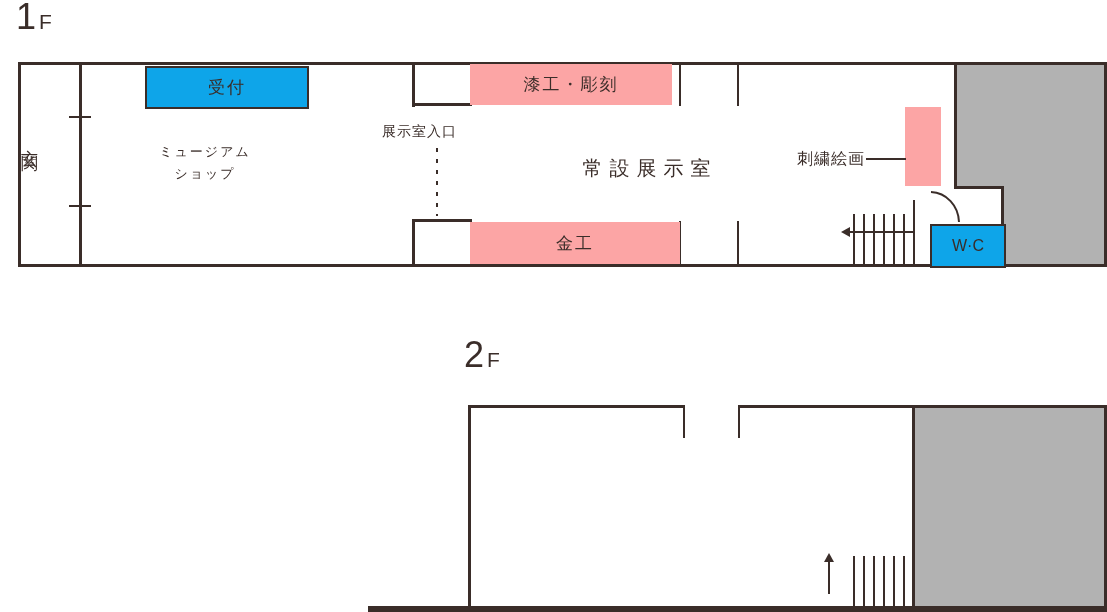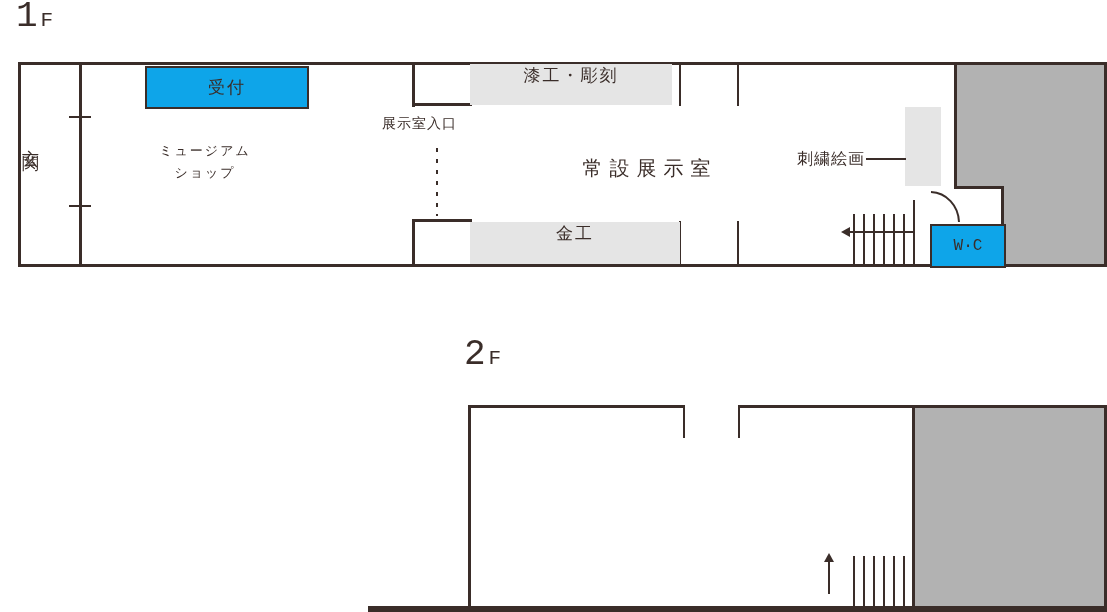--- a/index.html
+++ b/index.html
@@ -1,30 +1,30 @@
 <!DOCTYPE html>
 <html><head>
 <meta charset="utf-8">
 <style>
   html,body { margin:0; padding:0; background:#ffffff; }
   #plan { position:relative; width:1107px; height:612px; background:#ffffff; overflow:hidden;
-          font-family:Liberation Mono, monospace; color:#3a2d29; }
+          font-family:Liberation Sans, sans-serif; color:#3a2d29; }
   .wall { position:absolute; background:#3a2d29; }
   .grayarea { position:absolute; background:#b2b2b2; }
-  .graybox { position:absolute; background:#e5e5e5; display:flex; justify-content:center; }
+  .graybox { position:absolute; background:#fca5a5; display:flex; align-items:center; justify-content:center; }
   .whitebox { position:absolute; background:#0ea5e9; border:2px solid #3a2d29; display:flex; align-items:center; justify-content:center; }
   .lbl { position:absolute; color:#3a2d29; }
   .boxlabel { font-size:17px; letter-spacing:2px; white-space:nowrap; }
   .roomlabel { font-size:20px; letter-spacing:7px; text-align:center; white-space:nowrap; }
   .floor-label { position:absolute; white-space:nowrap; }
   .floor-label .num { font-size:36px; line-height:34px; }
   .floor-label .suf { font-size:21px; margin-left:3px; }
   .vtext { writing-mode:vertical-rl; letter-spacing:6px; font-size:17px; }
   .two-line { text-align:center; font-size:13px; letter-spacing:2px; line-height:1.7; }
-  .small { font-size:14px; letter-spacing:1px; white-space:nowrap; }
+  .small { font-size:14px; letter-spacing:1px; white-space:nowrap;margin-top:8px; }
   .treads { position:absolute; background:repeating-linear-gradient(to right,#3a2d29 0 2px,transparent 2px 10px); }
   .dotted-v { position:absolute; width:2px; background:repeating-linear-gradient(to bottom,#3a2d29 0 4px,transparent 4px 11px); }
   .leader { position:absolute; background:#3a2d29; height:2px; }
   .arrow-head-left { position:absolute; width:0; height:0;
       border-top:5px solid transparent; border-bottom:5px solid transparent; border-right:9px solid #3a2d29; }
   .arrow-head-up { position:absolute; width:0; height:0;
       border-left:5px solid transparent; border-right:5px solid transparent; border-bottom:9px solid #3a2d29; }
   .abs { position:absolute; }
 </style>
 </head>

